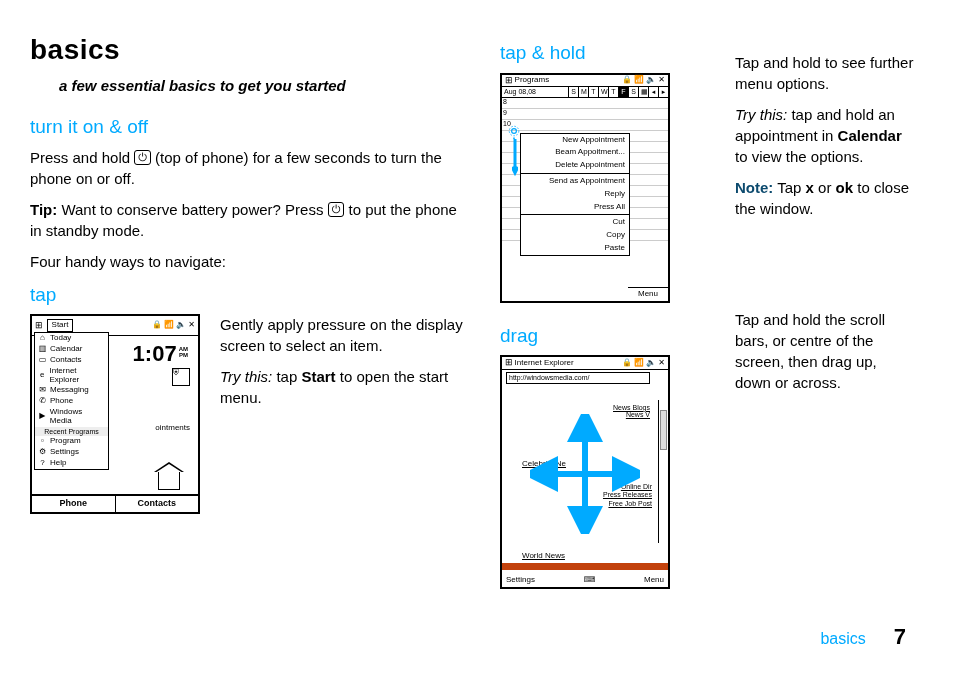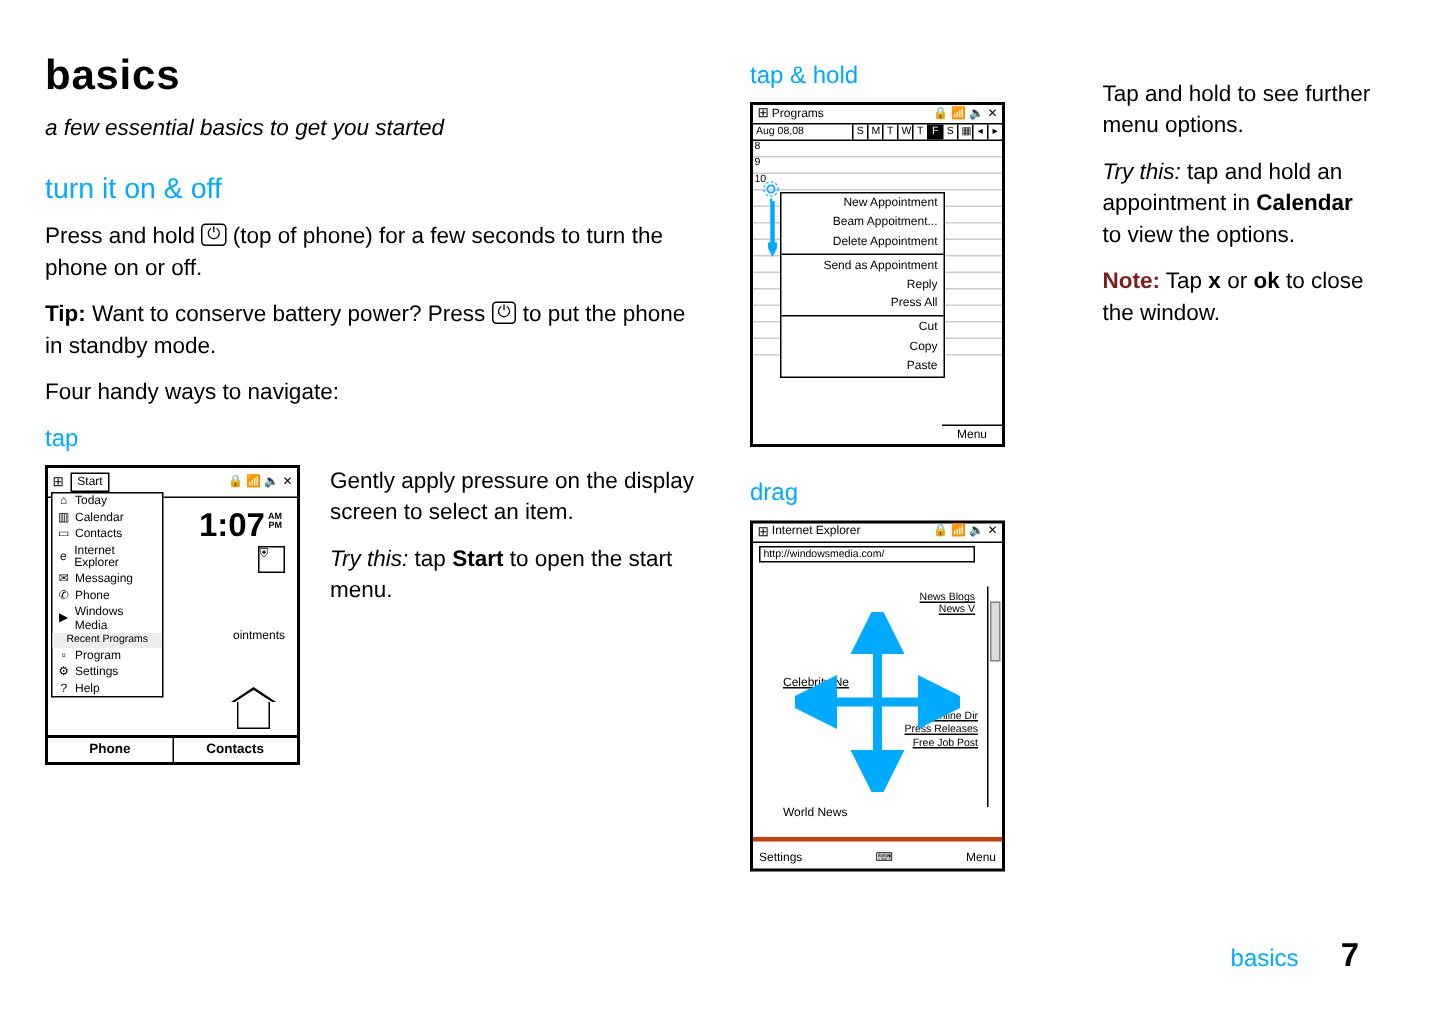--- a/index.html
+++ b/index.html
@@ -22,23 +22,23 @@
   .col-right { flex: 1; display: flex; gap: 25px; }
   .col-r-figs { width: 210px; }
   .col-r-text { flex: 1; }
   h1.title {
     font-family: "Arial Black", Arial, sans-serif;
     font-weight: 900;
     font-size: 28px;
     letter-spacing: 0.5px;
     margin-bottom: 6px;
   }
-  .subtitle { font-style: italic; font-weight: normal; font-size: 15px; margin-bottom: 18px; }
+  .subtitle { font-style: italic; font-weight: bold; font-size: 15px; margin-bottom: 18px; margin-left: 29px; }
   .h2 { color: #00aaff; font-size: 19px; margin-top: 14px; margin-bottom: 6px; font-weight: normal; }
-  .h3 { color: #00aaff; font-size: 16px; margin-top: 10px; margin-bottom: 6px; font-weight: normal;}
+  .h3 { color: #00aaff; font-size: 19px; margin-top: 10px; margin-bottom: 6px; font-weight: normal;}
   p { margin-bottom: 10px; }
   .bold { font-weight: bold; }
   .boldcond { font-family: "Arial Narrow", Arial; font-weight: bold; }
   .powericon {
     display: inline-block;
     border: 1.5px solid #000;
     border-radius: 3px;
     padding: 1px 3px;
     font-size: 11px;
     vertical-align: middle;
@@ -90,33 +90,33 @@
   .fig-hold .hourgrid { }
   .fig-hold .hourgrid .row { display:flex; border-bottom:1px solid #ccc; height:11px;}
   .fig-hold .hourgrid .row .hr { width:14px; font-size:7px; padding:0 1px;}
   .fig-hold .ctxmenu { position:absolute; top:58px; left:18px; width:110px; border:1px solid #000; background:#fff; z-index:2;text-align:right;}
   .fig-hold .ctxmenu div { padding:2px 4px; font-size:8px;}
   .fig-hold .ctxmenu hr { border:none; border-top:1px solid #000; margin:1px 0;}
   .fig-hold .menubottom { position:absolute; bottom:0; right:0; border-top:1px solid #000; width:40px; text-align:center; padding:2px; font-size:8px;}
   .fig-hold .tapcircle { position:absolute; top:48px; left:4px; width:16px; height:16px; z-index:3;}
   .fig-drag { height: 234px;}
   .fig-drag .urlbar { border:1px solid #000; margin:2px 18px 2px 4px; padding:1px 2px; font-size:7px;}
-  .fig-drag .content { position:relative; height:184px; border-bottom:3px solid #c2410c;}
+  .fig-drag .content { position:relative; height:184px; border-bottom:7px solid #c2410c;}
   .fig-drag .arrows { position:absolute; left:50%; top:50%; transform:translate(-50%,-50%);}
   .fig-drag .linkbox { position:absolute; right:16px; top:96px; font-size:7px; text-align:right;}
   .fig-drag .linkbox div { text-decoration:underline; margin:1px 0;}
   .fig-drag .tl { position:absolute; right:18px; top:18px; font-size:7px; text-align:right;}
   .fig-drag .tl div { text-decoration:underline;}
   .fig-drag .cn { position:absolute; left:20px; top:74px; font-size:8px; text-decoration:underline;}
-  .fig-drag .wn { position:absolute; left:20px; bottom:12px; font-size:8px; }
+  .fig-drag .wn { position:absolute; left:20px; bottom:2px; font-size:8px; text-decoration:underline;}
   .fig-drag .bottombar2 { position:absolute; bottom:0; left:0; right:0; display:flex; padding:2px 4px;}
   .fig-drag .scroll-v { position:absolute; right:0; top:14px; bottom:20px; width:10px; border-left:1px solid #000;}
   .fig-drag .scroll-v .thumb { position:absolute; top:10px; left:1px; right:1px; height:40px; background:#ddd; border:1px solid #888;}
   svg.arrowsvg { display:block;}
-  .note-color { color:#7f1d1d; font-weight:bold;}
+  .note-color { color:#0c4a6e; font-weight:bold;}
   .footer {
     position: absolute;
     bottom: 24px;
     right: 48px;
     display: flex;
     align-items: baseline;
     gap: 28px;
   }
   .footer .label { color: #00aaff; font-size: 16px; }
   .footer .num { font-size: 22px; font-weight: bold; }
@@ -367,20 +367,21 @@
       <div style="height:22px;"></div>
       <p>Tap and hold to see further menu options.</p>
       <p>
         <em><span>Try this:</span></em><span> tap and hold an appointment in </span><span class="boldcond">Calendar</span><span> to view the options.</span>
       </p>
       <p>
         <span class="note-color">Note:</span><span> Tap </span><span class="boldcond">x</span><span> or </span><span class="boldcond">ok</span><span> to close the window.</span>
       </p>
 
       <div style="height:80px;"></div>
+      <p>Tap and hold the scroll bars, or centre of the screen, then drag up, down or across.</p>
     </div>
   </div>
 </div>
 
 <div class="footer">
   <span class="label">basics</span>
   <span class="num">7</span>
 </div>
 
 </body></html>

